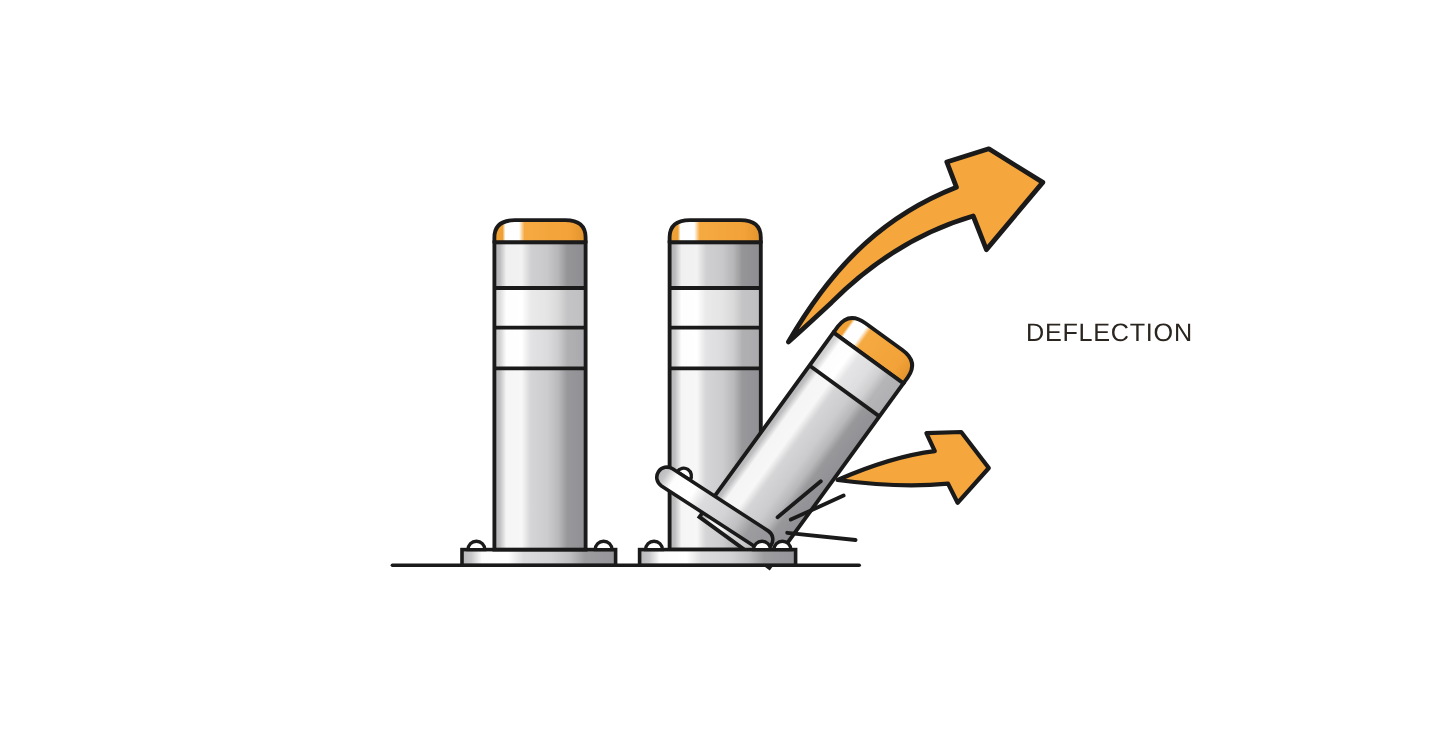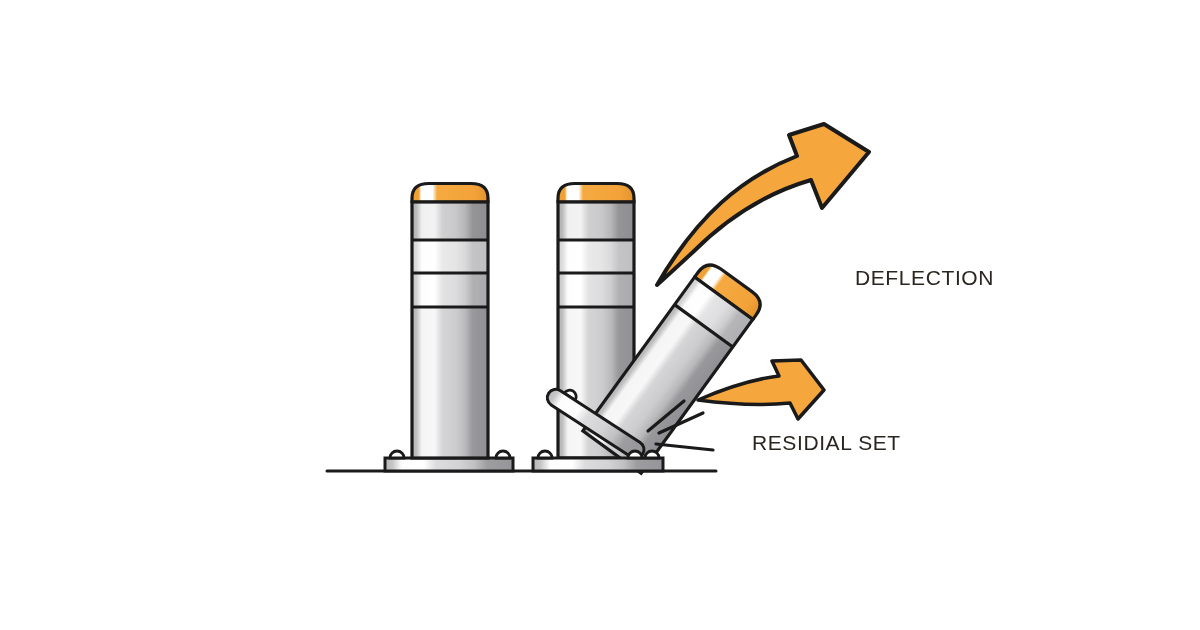--- a/index.html
+++ b/index.html
@@ -117,15 +117,14 @@
              C679,265 667,276 657,285 Z" fill="#F5A63C" stroke="#1a1a1a" stroke-width="4" stroke-linejoin="round"></path>
 
     <path d="M698,400
              C728,387 754,379 779,376
              L772,361 L801,360 L824,390 L798,419 L790,403
              C760,406 728,404 698,400 Z" fill="#F5A63C" stroke="#1a1a1a" stroke-width="3.5" stroke-linejoin="round"></path>
   </svg>
 
   <div id="deflection-label" class="diagram-label">DEFLECTION</div>
 
-  <div id="residual-label" class="diagram-label">RESIDIAL SET</div>
 
 </div>
 
 </body></html>

